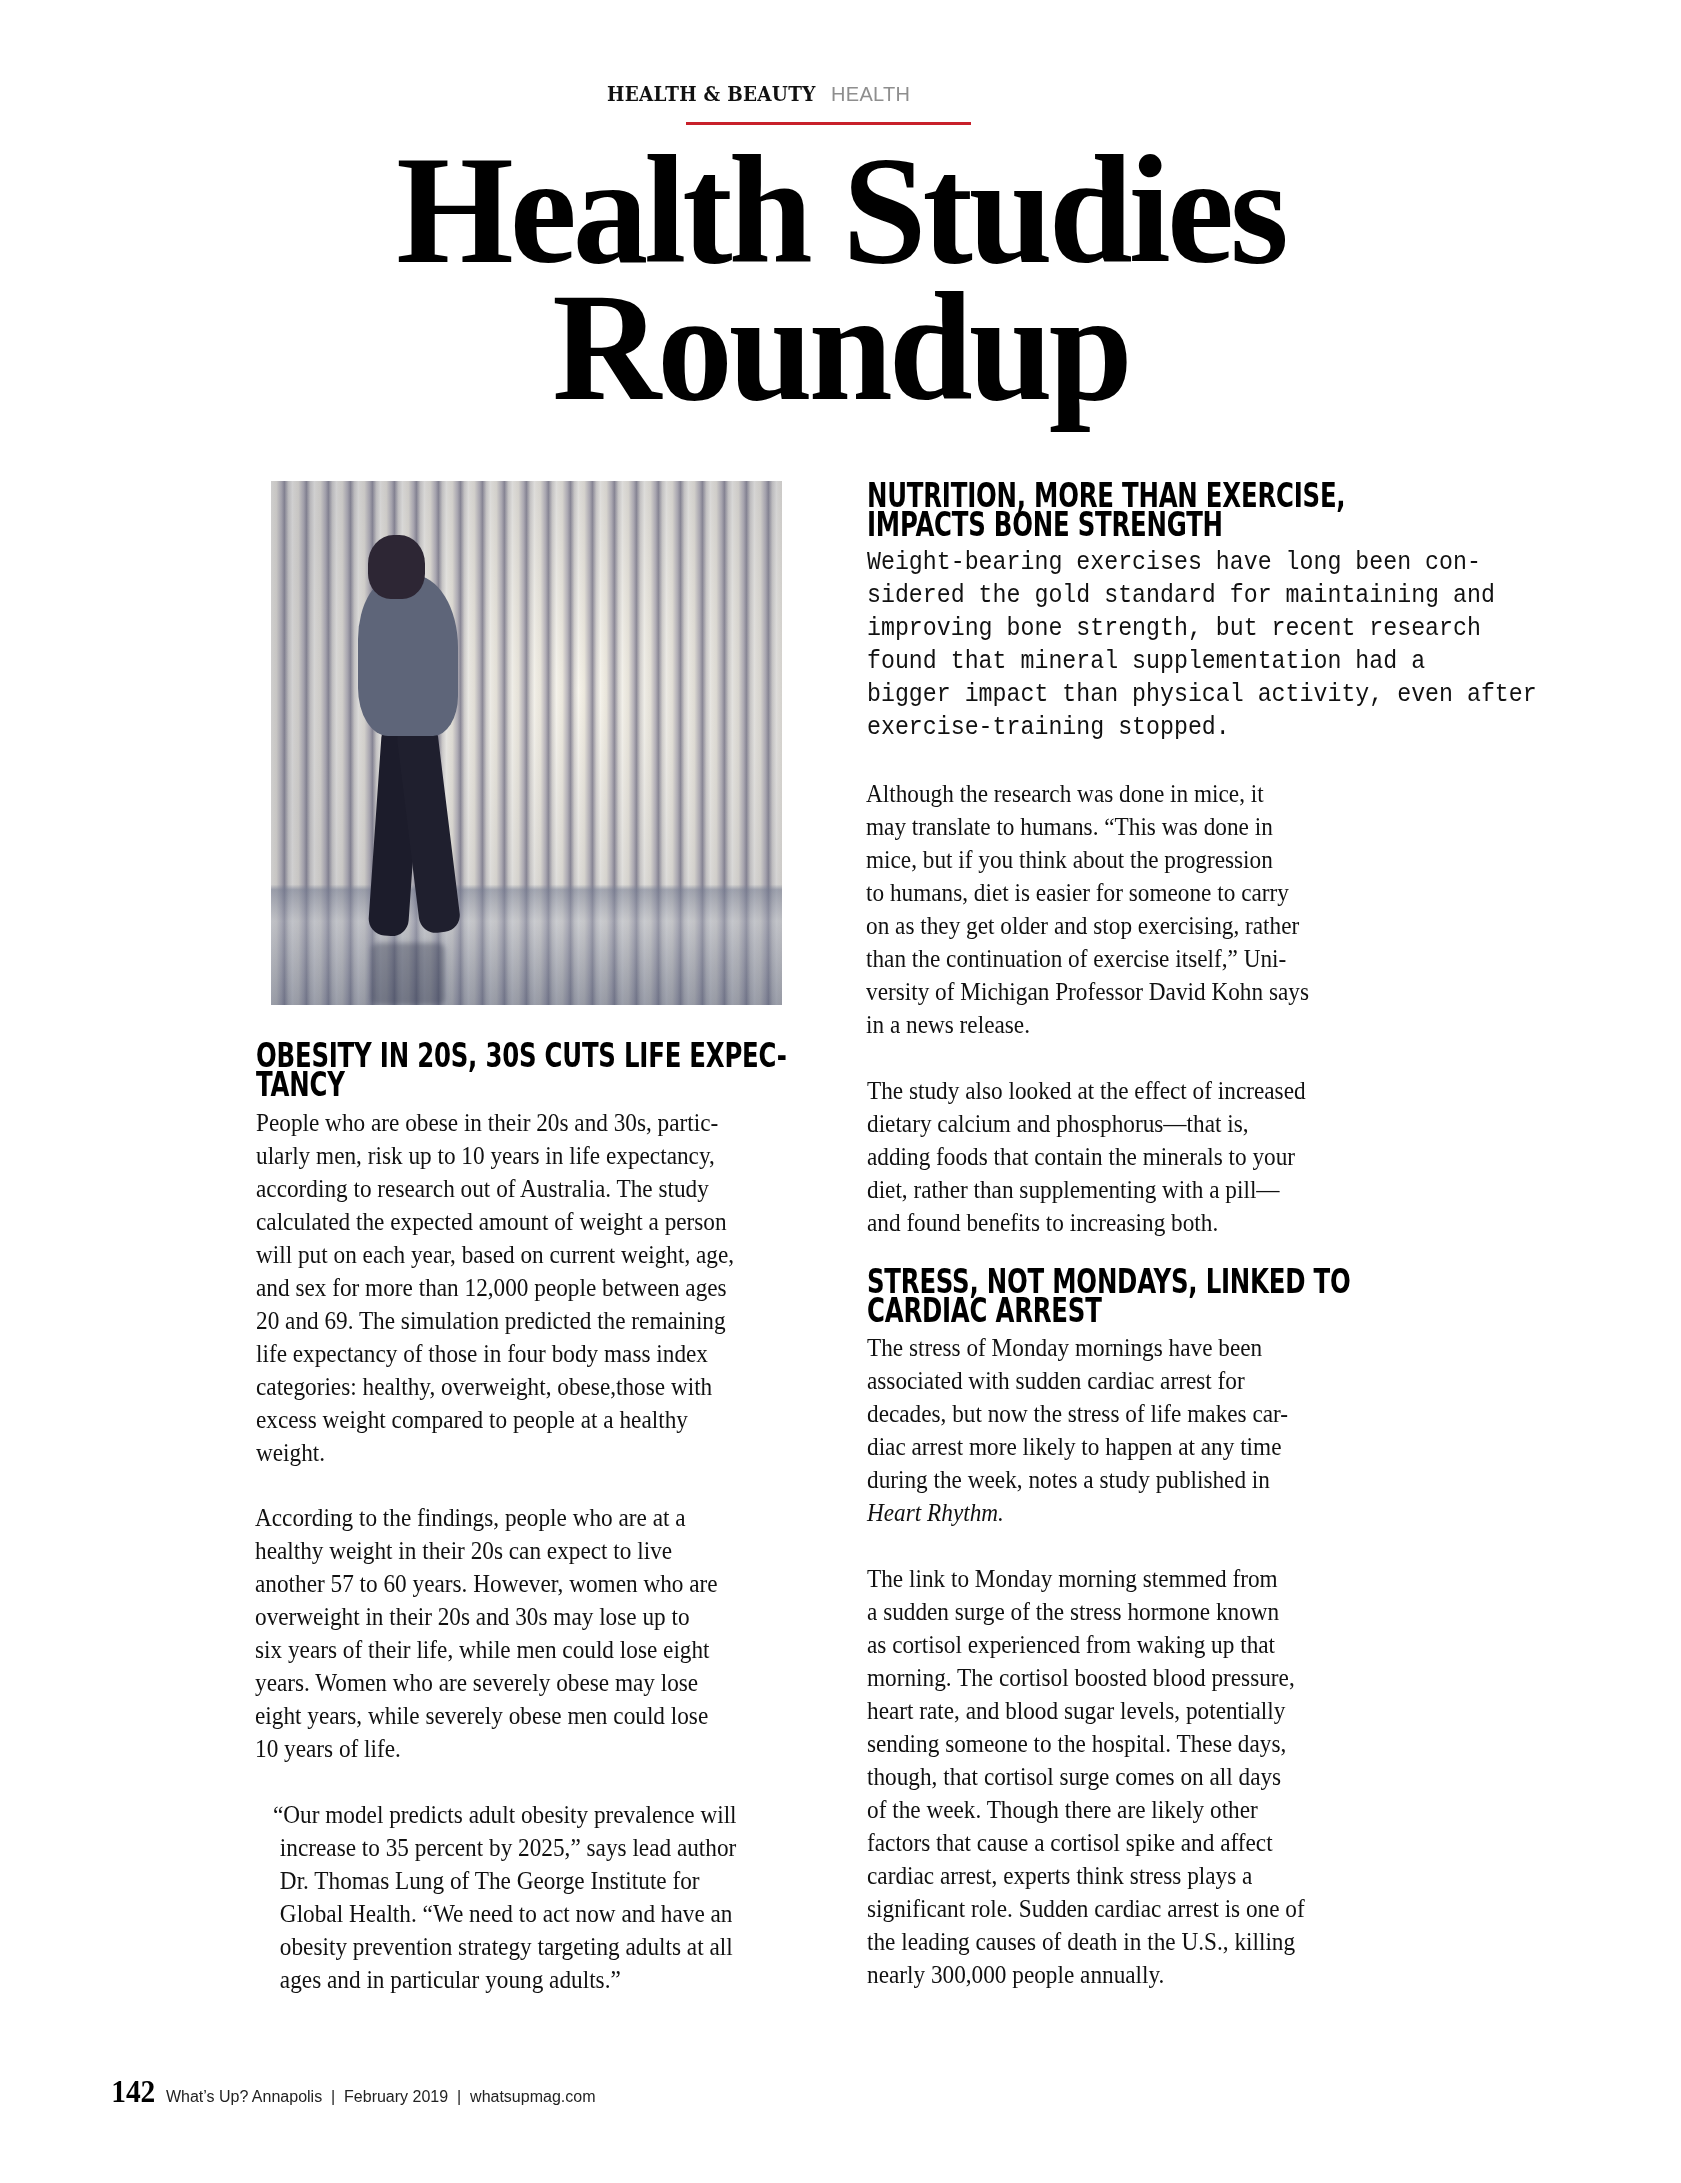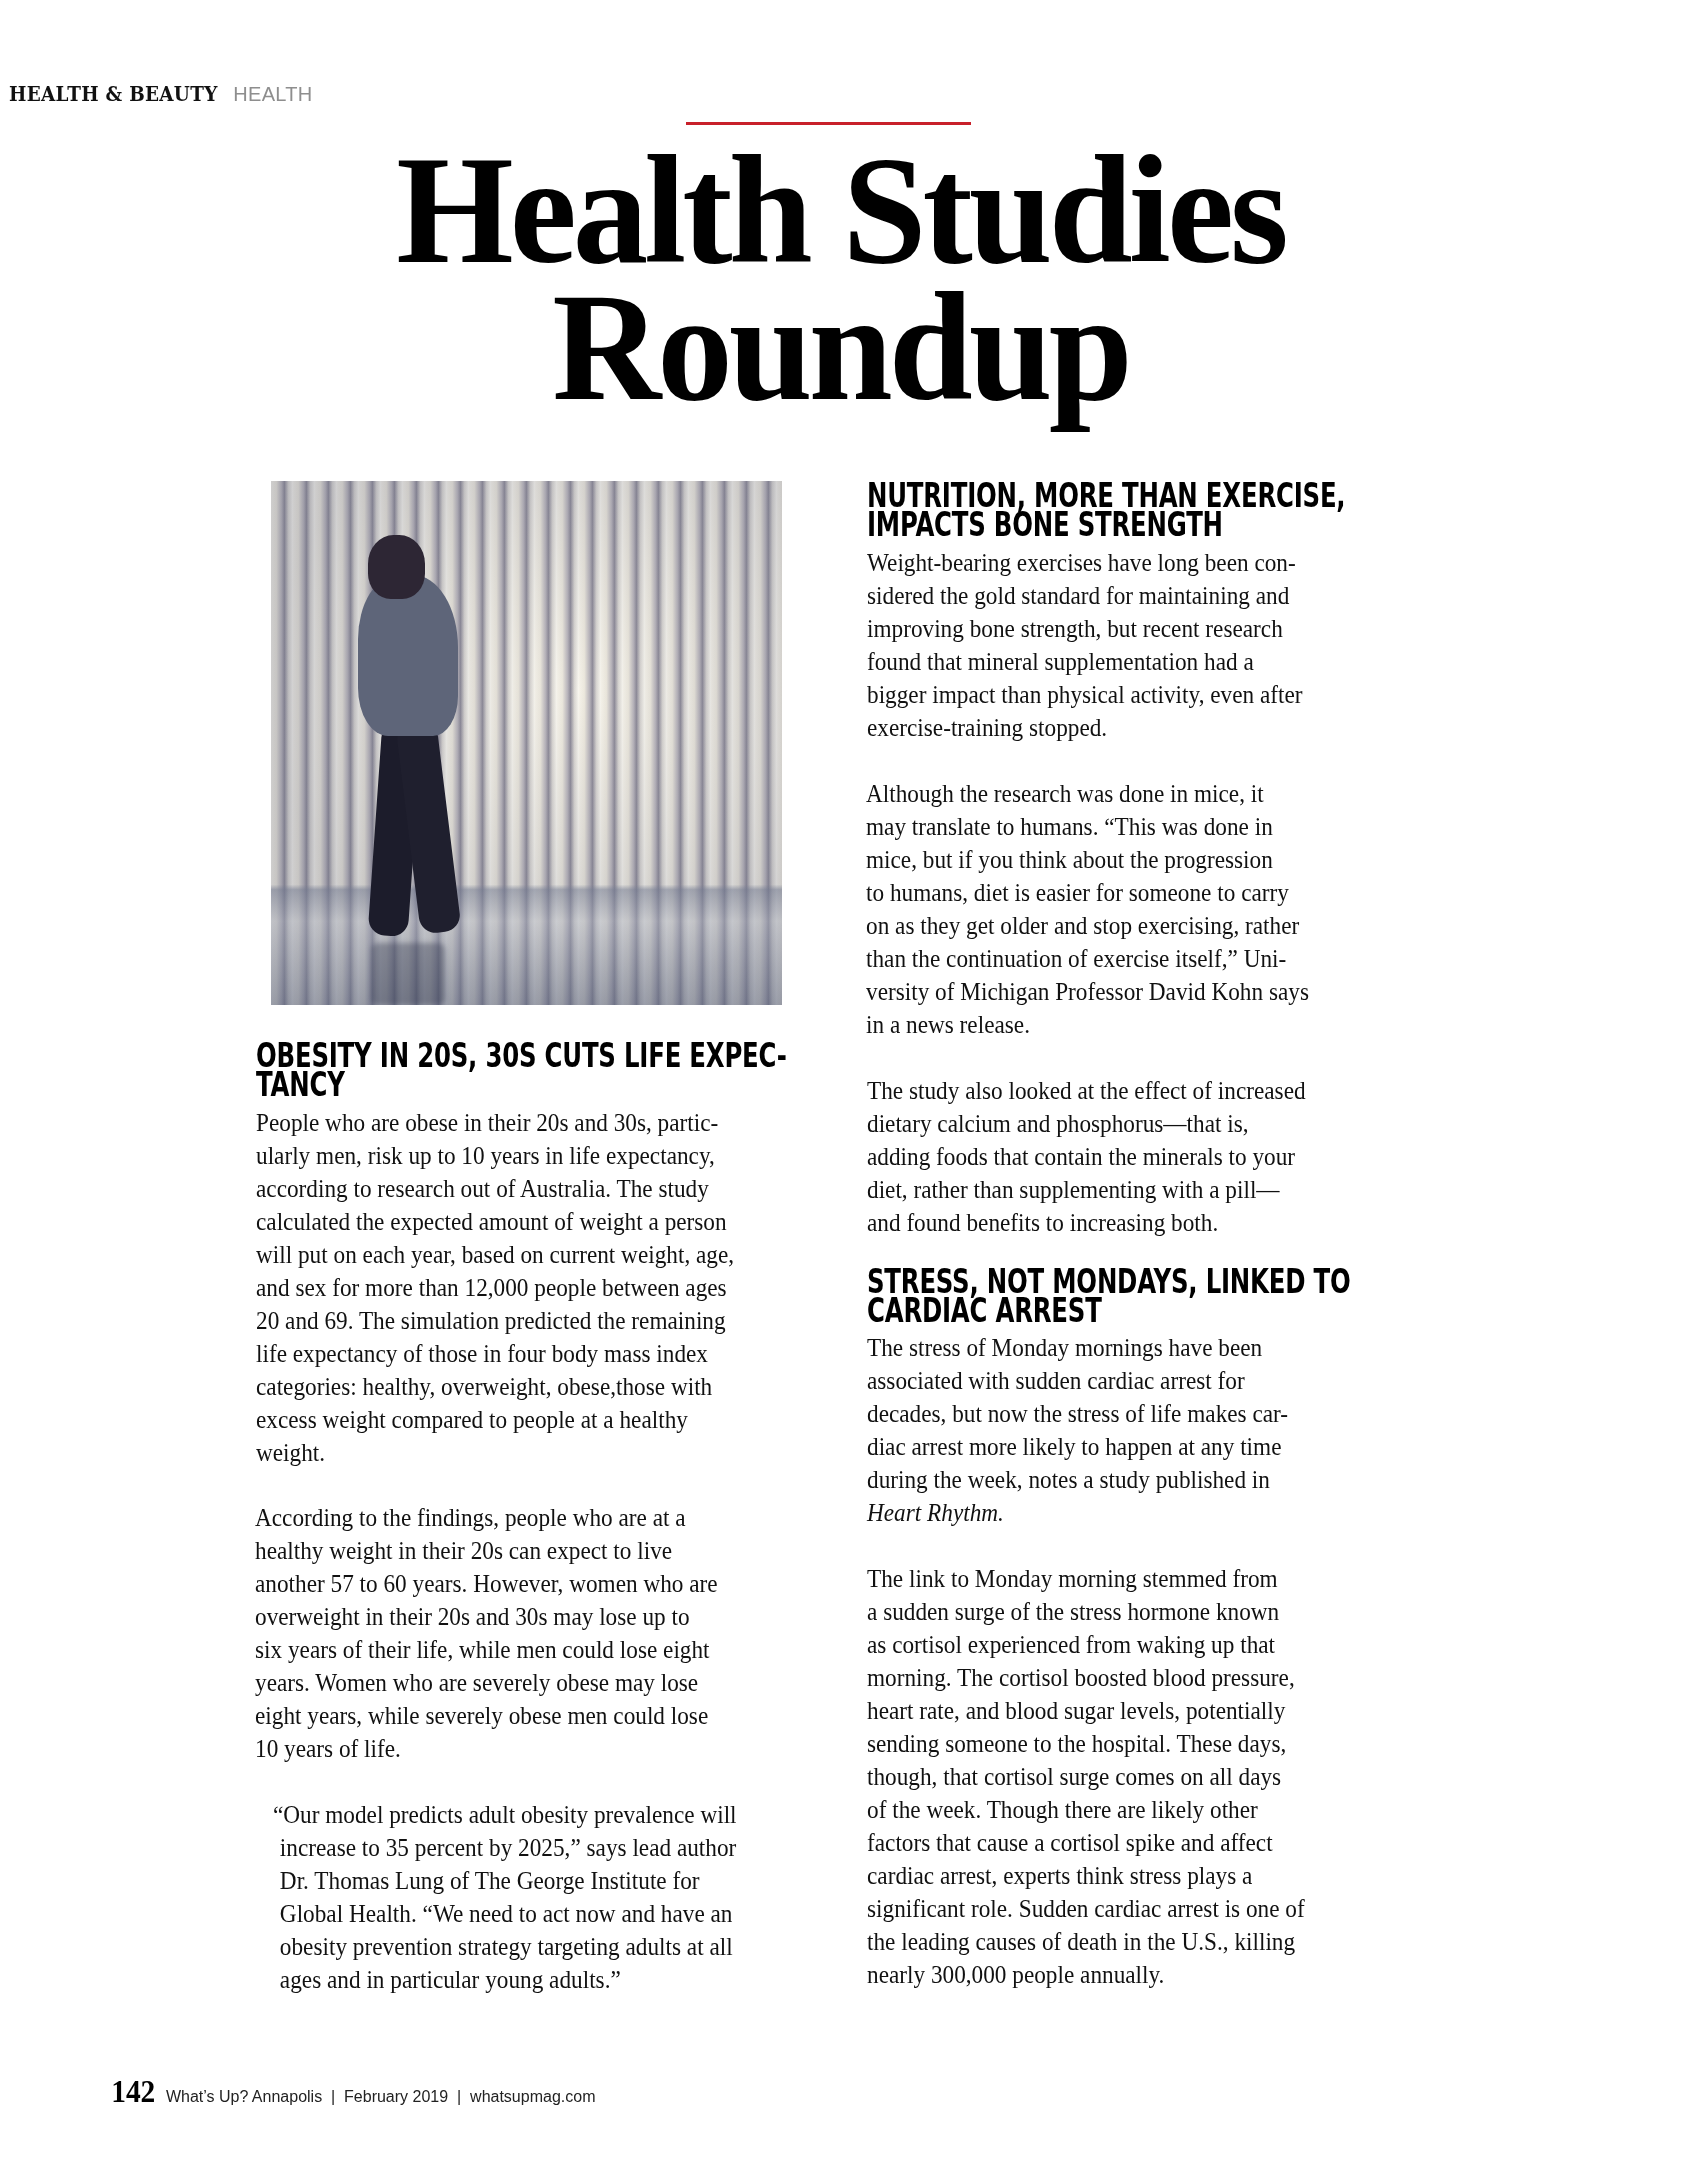--- a/index.html
+++ b/index.html
@@ -1,18 +1,18 @@
 <!DOCTYPE html>
 <html style="font-size:10.7px"><head>
 <meta charset="utf-8">
 <style>
   html, body { margin:0; padding:0; background:#ffffff; }
   body { width:1681px; height:2183px; position:relative; overflow:hidden; color:#111; }
   .abs { position:absolute; }
-  .kicker { left:0; width:1508px; top:82px; text-align:left; white-space:nowrap; font-size:20px; letter-spacing:0.3px; }
+  .kicker { left:0; width:1508px; top:82px; text-align:center; white-space:nowrap; font-size:20px; letter-spacing:0.3px; }
   .kicker .sec { font-family:"DejaVu Serif", serif; font-weight:bold; color:#111; display:inline-block; transform:scaleX(0.92); }
   .kicker .sub { font-family:"Liberation Sans", sans-serif; color:#8e8e8e; margin-left:6.7px; }
   .rule { left:686px; top:122px; width:285px; height:3.3px; background:#c8202a; }
   .title { left:0; width:1681px; top:142px; text-align:center; font-family:"Liberation Serif", serif; font-weight:bold; font-size:154px; line-height:137px; letter-spacing:-4px; color:#000; }
   .title .ln { display:block; transform:scaleX(0.98); transform-origin:center; }
   .photo { left:271px; top:481px; width:511px; height:524px; overflow:hidden;
     background:
       linear-gradient(to bottom, rgba(255,255,255,0) 0%, rgba(255,255,255,0) 77%, rgba(120,128,150,0.55) 78%, rgba(200,205,215,0.4) 84%, rgba(90,100,125,0.45) 100%),
       repeating-linear-gradient(to right, #f6f3ea 0px, #ece8dd 5.4px, #b7b3ba 10.7px, #8f8c99 13.4px, #d9d6d2 17.4px, #fbf9f1 22px);
   }
@@ -52,21 +52,21 @@
   <div class="person-legs-r"></div>
   <div class="person-torso"></div>
   <div class="person-head"></div>
   <div class="reflection"></div>
 </div>
 
 <div class="abs head" style="left:867px; top:481px;">
   <span class="ln">NUTRITION, MORE THAN EXERCISE,</span>
   <span class="ln">IMPACTS BONE STRENGTH</span>
 </div>
-<div class="abs body" style="left:867px; top:546px;">
+<div class="abs body" style="left:867px; top:546px;font-family:Liberation Mono, monospace;">
   <span class="ln">Weight-bearing exercises have long been con-</span>
   <span class="ln">sidered the gold standard for maintaining and</span>
   <span class="ln">improving bone strength, but recent research</span>
   <span class="ln">found that mineral supplementation had a</span>
   <span class="ln">bigger impact than physical activity, even after</span>
   <span class="ln">exercise-training stopped.</span>
 </div>
 <div class="abs body" style="left:866px; top:777px;">
   <span class="ln">Although the research was done in mice, it</span>
   <span class="ln">may translate to humans. “This was done in</span>

